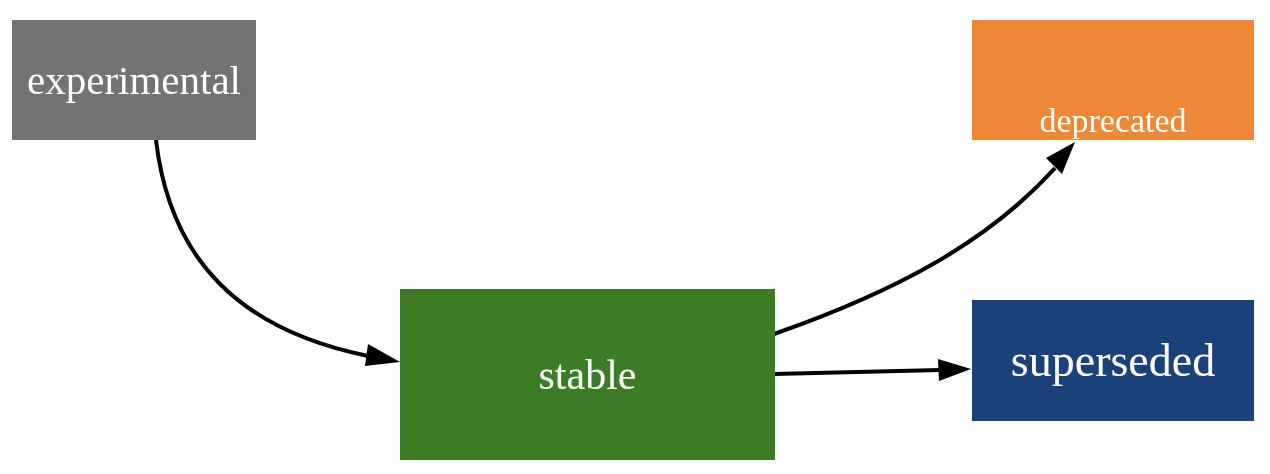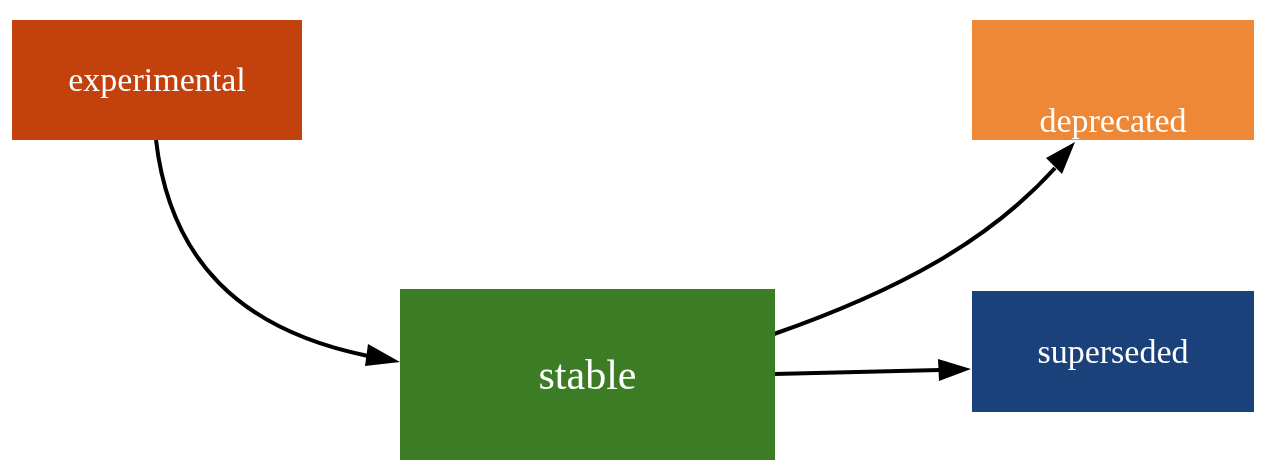--- a/index.html
+++ b/index.html
@@ -29,27 +29,27 @@
   <g>
     <path d="M774,334 C900,290 990,240 1055,168" stroke="#000" stroke-width="4" fill="none"></path>
     <polygon points="1046,158 1075,142 1062,174" fill="#000"></polygon>
   </g>
   <g>
     <path d="M774,374 L940,370" stroke="#000" stroke-width="4" fill="none"></path>
     <polygon points="938,359 971,369 939,381" fill="#000"></polygon>
   </g>
 </svg>
 
-<div class="node" style="left:12px; top:20px; width:290px; height:120px; background:#c2410c; font-size:34px;">
+<div class="node" style="left:12px; top:20px; width:244px; height:120px; background:#737373; font-size:41px;">
   <span>experimental</span>
 </div>
 
 <div class="node" style="left:400px; top:289px; width:375px; height:171px; background:#3B7C25; font-size:42px;">
   <span>stable</span>
 </div>
 
 <div class="node" style="left:972px; top:20px; width:282px; height:120px; background:#EE8836; font-size:34px;align-items:flex-end;">
   <span>deprecated</span>
 </div>
 
-<div class="node" style="left:972px; top:291px; width:282px; height:121px; background:#1B417B; font-size:34px;">
+<div class="node" style="left:972px; top:300px; width:282px; height:121px; background:#1B417B; font-size:46px;">
   <span>superseded</span>
 </div>
 
 </body></html>

